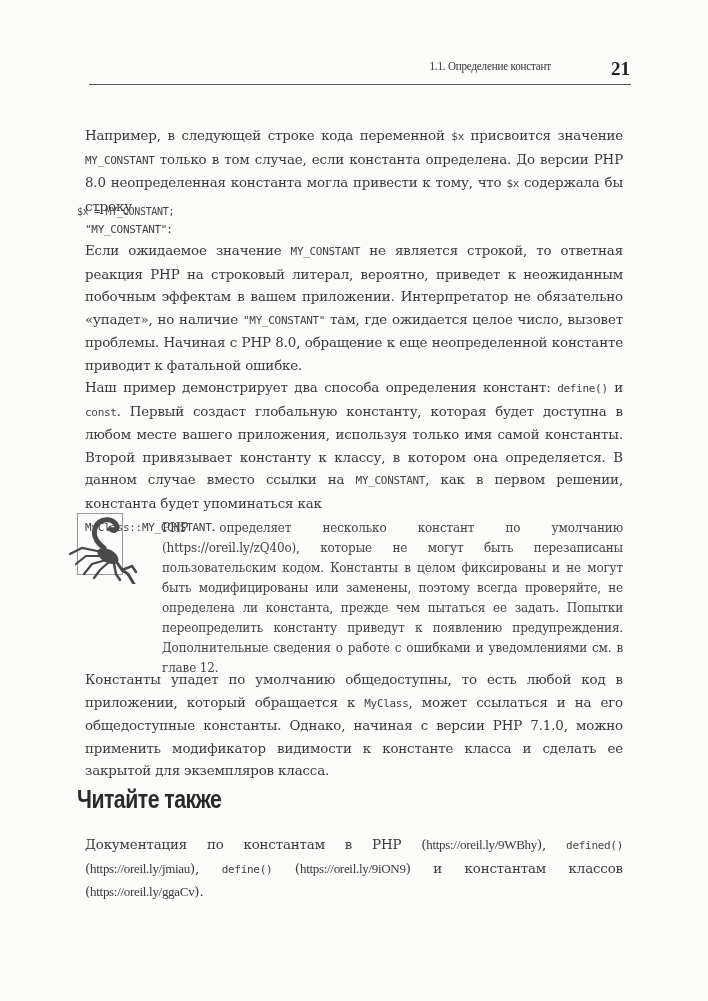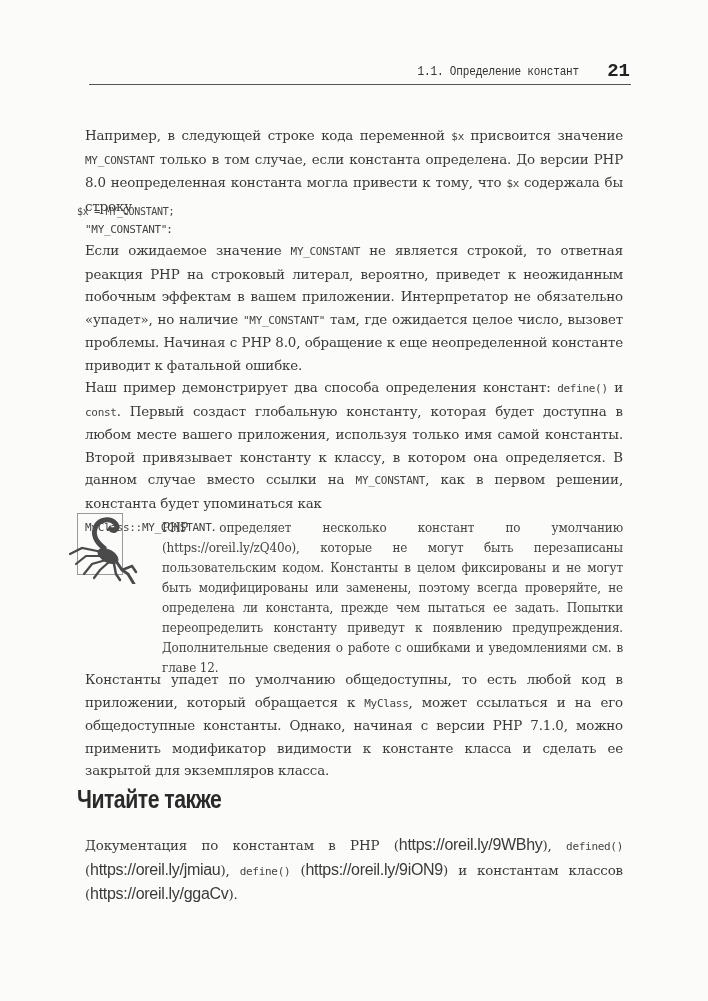--- a/index.html
+++ b/index.html
@@ -5,25 +5,25 @@
   html, body { margin: 0; padding: 0; }
   body {
     width: 708px; height: 1001px; background: #fbfbfa; overflow: hidden;
     position: relative; color: #3a3a3a;
     font-family: "DejaVu Serif", "Liberation Serif", serif;
   }
   .page { position: absolute; left: 77px; top: 0; width: 554px; }
   .running-head {
     position: absolute; top: 58px; right: 0; left: 12px; height: 26px;
     border-bottom: 1.5px solid #555;
-    display: flex; justify-content: flex-end; align-items: center;
-    font-family: Liberation Mono, monospace;
+    display: flex; justify-content: flex-end; align-items: flex-start;
+    font-family: Liberation Serif, serif;
   }
   .rh-title { font-size: 13px; color: #333; margin-right: 28px; letter-spacing: -0.2px; transform: scaleX(0.85); transform-origin: right center; }
-  .rh-num { font-size: 19px; font-weight: bold; color: #222; margin-right: 1px; }
+  .rh-num { font-size: 19px; font-weight: bold; color: #222; margin-right: 1px; margin-left: 32px; }
   p {
     margin: 8px; font-size: 13.4px; line-height: 22.6px; text-align: justify;
     letter-spacing: -0.15px;
   }
   code, .code {
     font-family: "DejaVu Sans Mono", "Liberation Mono", monospace; font-size: 11px; color: #444;
     letter-spacing: -0.3px;
   }
   .p1 { position: absolute; top: 117px; }
   .codeblock { position: absolute; top: 206px; font-size: 10px; }
@@ -37,21 +37,21 @@
   .note-icon svg { position: absolute; left: -12px; top: 0; }
   .note-text { position: absolute; left: 77px; width: 477px; }
   .note-text p { font-size: 12px; line-height: 20px; color: #444; }
   .p4 { position: absolute; top: 661px; }
   .h2 {
     position: absolute; top: 785px; left: 0;
     font-family: "Liberation Sans", sans-serif; font-weight: bold; font-size: 25px;
     color: #2a2a2a; letter-spacing: -0.6px; transform: scaleX(0.85); transform-origin: left center;
   }
   .p5 { position: absolute; top: 826px; }
-  .sans { font-family: Liberation Sans, sans-serif; font-size: 16px; letter-spacing: -0.3px; }
+  .sans { font-family: Liberation Serif, serif; font-size: 13px; letter-spacing: -0.3px; }
 </style>
 </head>
 <body>
 
 <div class="page">
 
   <div class="running-head">
     <span class="rh-title">1.1. Определение констант</span>
     <span class="rh-num">21</span>
   </div>

